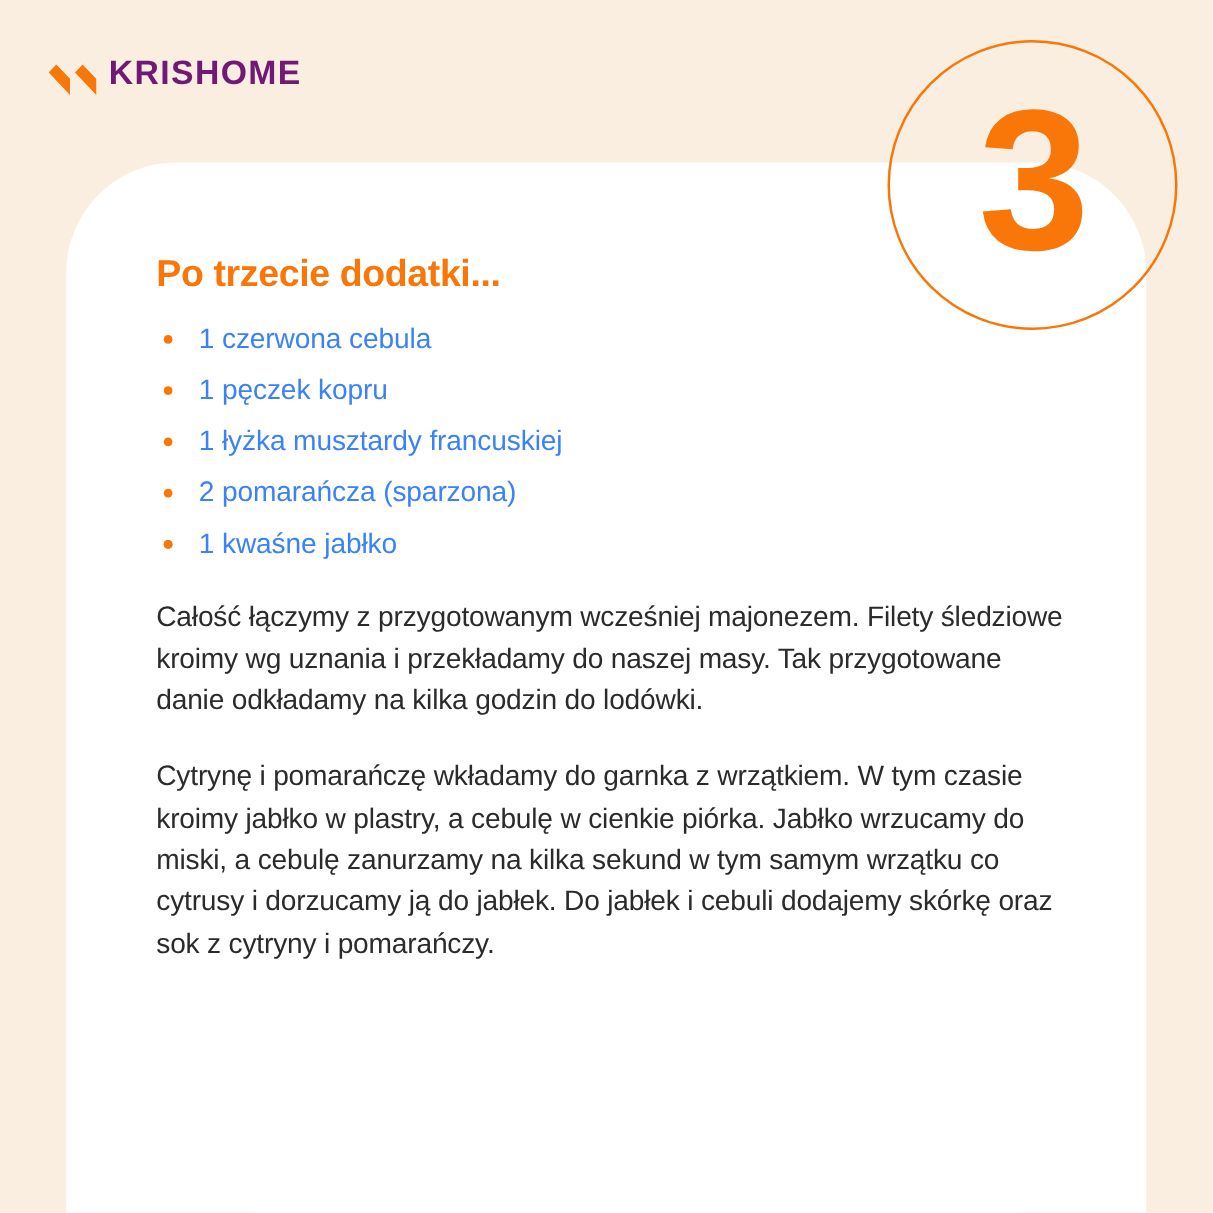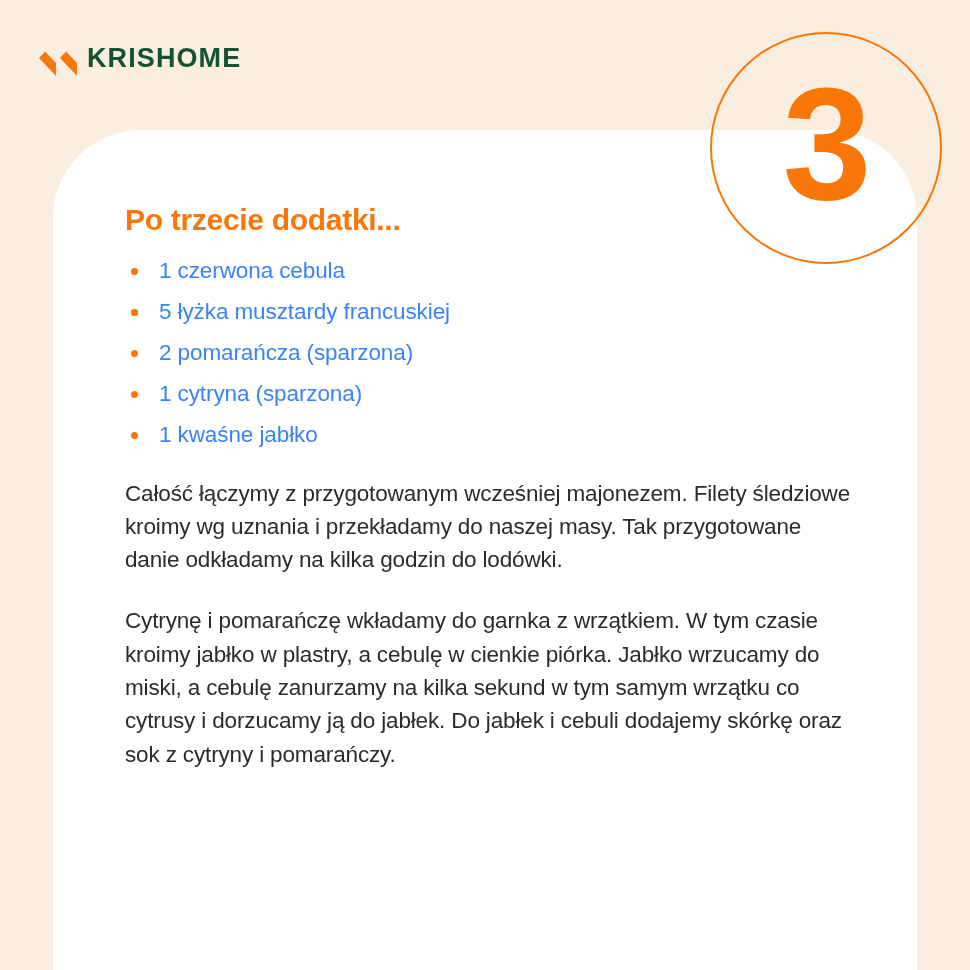--- a/index.html
+++ b/index.html
@@ -27,21 +27,21 @@
   }
   .brand-mark {
     display: block;
     width: 40px;
     height: 38px;
   }
   .brand-name {
     font-size: 27px;
     font-weight: 700;
     letter-spacing: 1.1px;
-    color: #14532d;
+    color: #701a75;
     line-height: 1;
     white-space: nowrap;
   }
 
   
   .step-badge {
     position: absolute;
     left: 710px;
     top: 32px;
     width: 232px;
@@ -147,32 +147,32 @@
 
     <h1 class="card-title">Po trzecie dodatki...</h1>
 
     <ul class="ingredients">
       <li class="ingredient">
         <span class="dot"></span>
         <span>1 czerwona cebula</span>
       </li>
       <li class="ingredient">
         <span class="dot"></span>
+        <span>1 pęczek kopru</span>
       </li>
       <li class="ingredient">
         <span class="dot"></span>
-        <span>5 łyżka musztardy francuskiej</span>
+        <span>1 łyżka musztardy francuskiej</span>
       </li>
       <li class="ingredient">
         <span class="dot"></span>
         <span>2 pomarańcza (sparzona)</span>
       </li>
       <li class="ingredient">
         <span class="dot"></span>
-        <span>1 cytryna (sparzona)</span>
       </li>
       <li class="ingredient">
         <span class="dot"></span>
         <span>1 kwaśne jabłko</span>
       </li>
     </ul>
 
     <p class="body-text">Całość łączymy z przygotowanym wcześniej majonezem. Filety śledziowe kroimy wg uznania i przekładamy do naszej masy. Tak przygotowane danie odkładamy na kilka godzin do lodówki.</p>
     <p class="body-text">Cytrynę i pomarańczę wkładamy do garnka z wrzątkiem. W tym czasie kroimy jabłko w plastry, a cebulę w cienkie piórka. Jabłko wrzucamy do miski, a cebulę zanurzamy na kilka sekund w tym samym wrzątku co cytrusy i dorzucamy ją do jabłek. Do jabłek i cebuli dodajemy skórkę oraz sok z cytryny i pomarańczy.</p>
 

